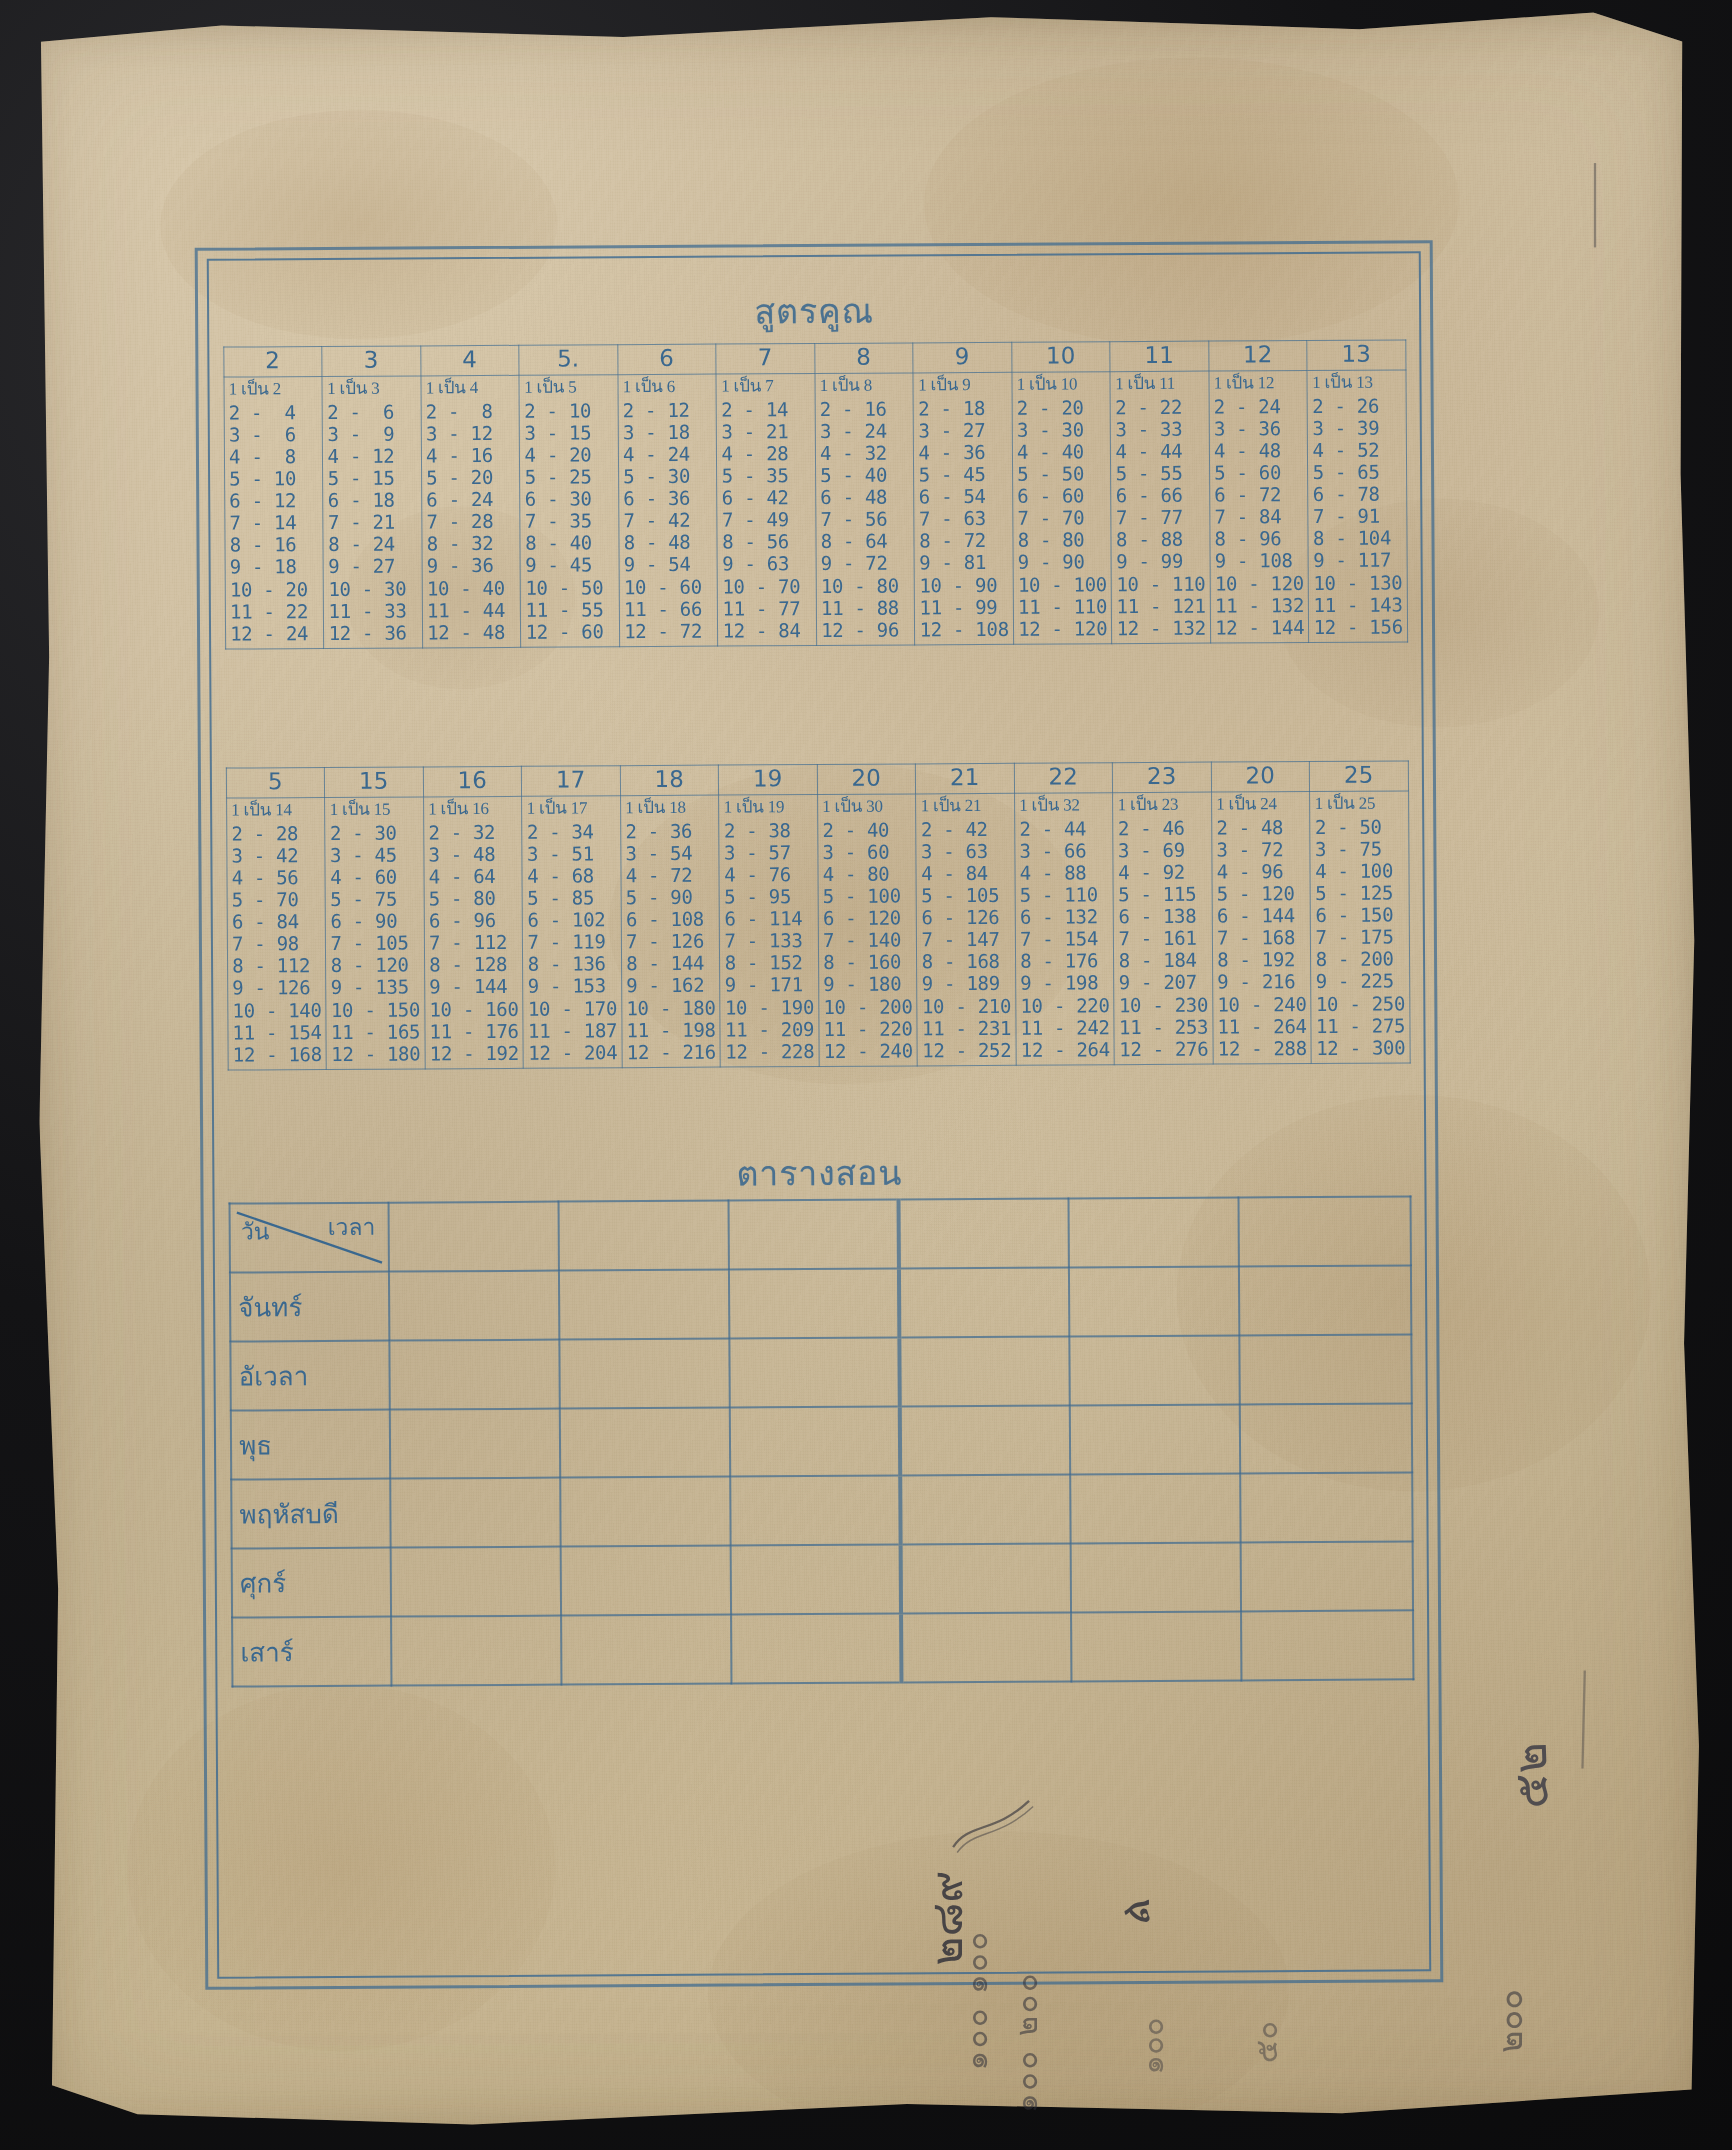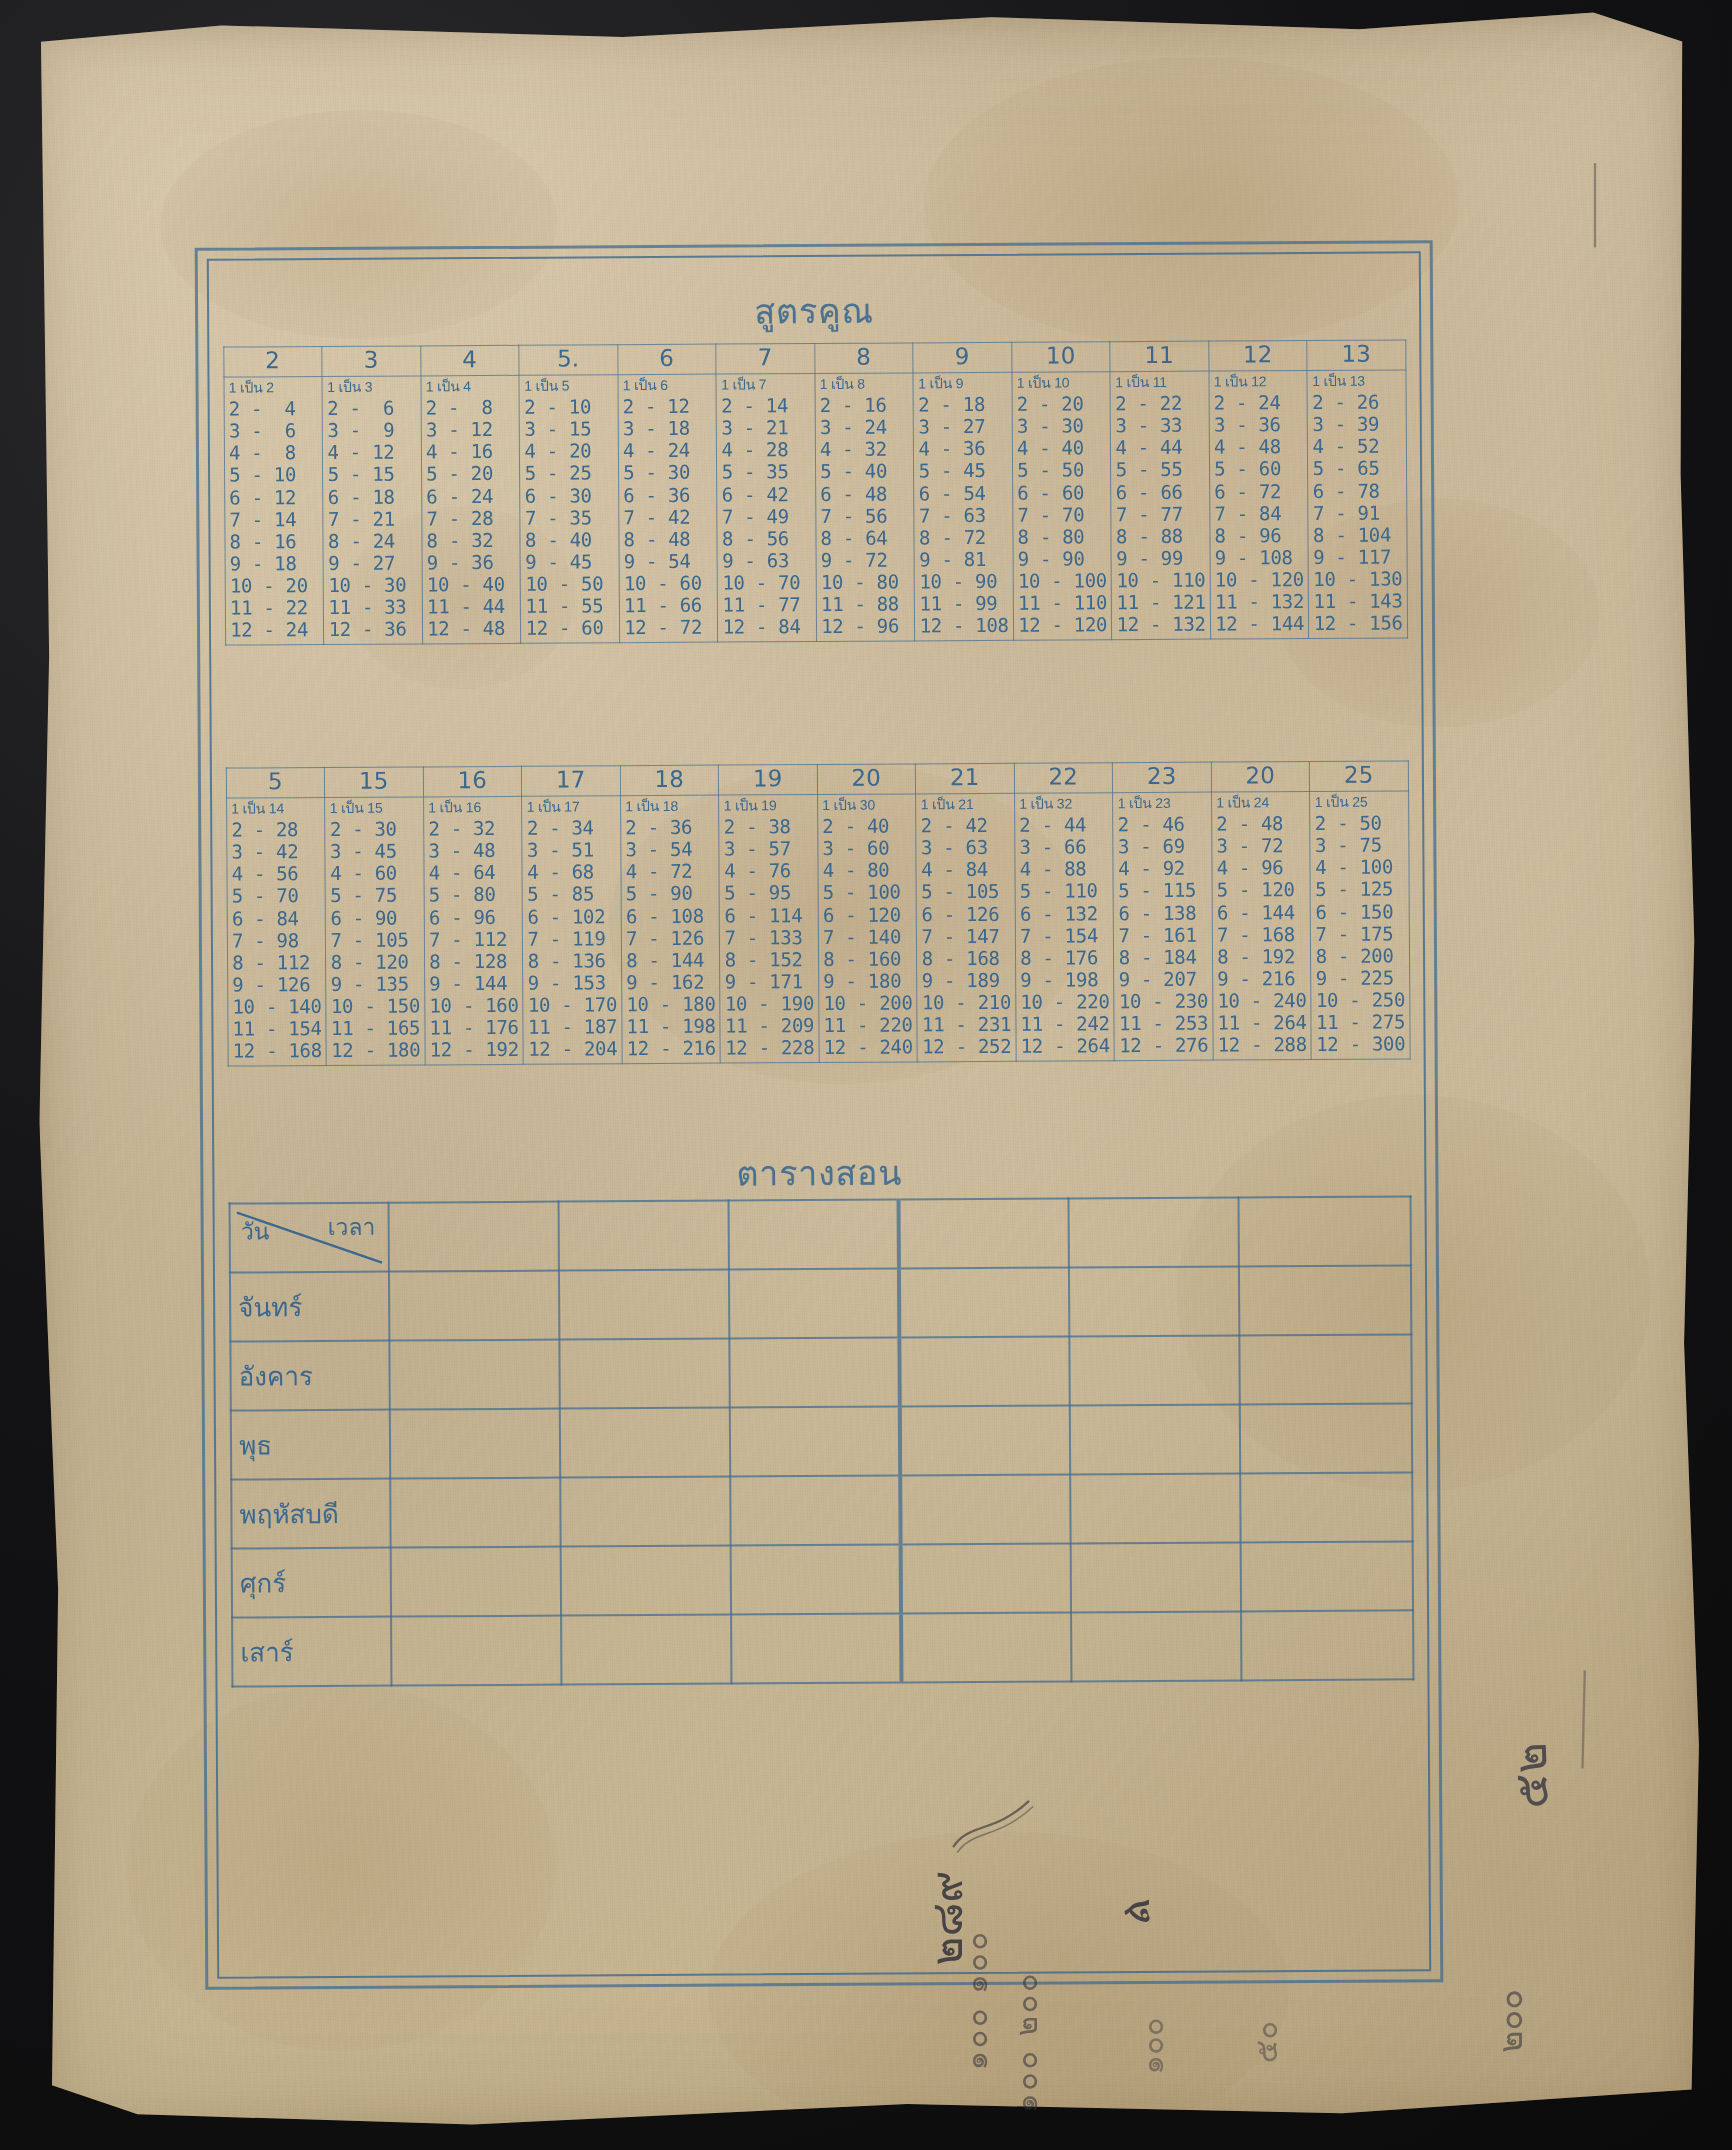--- a/index.html
+++ b/index.html
@@ -143,22 +143,22 @@
   .col-body {
     padding: 2.3px 3.1px 3.8px 4.6px;
     line-height: 1.165;
     font-size: 19px;
     font-family: "DejaVu Sans Mono", monospace;
     color: #3a688f;
     white-space: pre;
     letter-spacing: -0.3px;
   }
   .col-head-line {
-    font-family: Liberation Sans, sans-serif;
-    font-size: 14px;
+    font-family: Liberation Serif, serif;
+    font-size: 17px;
     letter-spacing: -0.2px;
     white-space: nowrap;
     display: block;
     margin-bottom: 1.5px;
   }
 
   
   .sched-block {
     position: absolute;
     left: 27.5px;
@@ -681,21 +681,21 @@
       <tr>
         <td class="daycell">จันทร์</td>
         <td></td>
         <td></td>
         <td></td>
         <td class="thickdiv"></td>
         <td></td>
         <td></td>
       </tr>
       <tr>
-        <td class="daycell">อังคาร</td>
+        <td class="daycell">อัเวลา</td>
         <td></td>
         <td></td>
         <td></td>
         <td class="thickdiv"></td>
         <td></td>
         <td></td>
       </tr>
       <tr>
         <td class="daycell">พุธ</td>
         <td></td>

